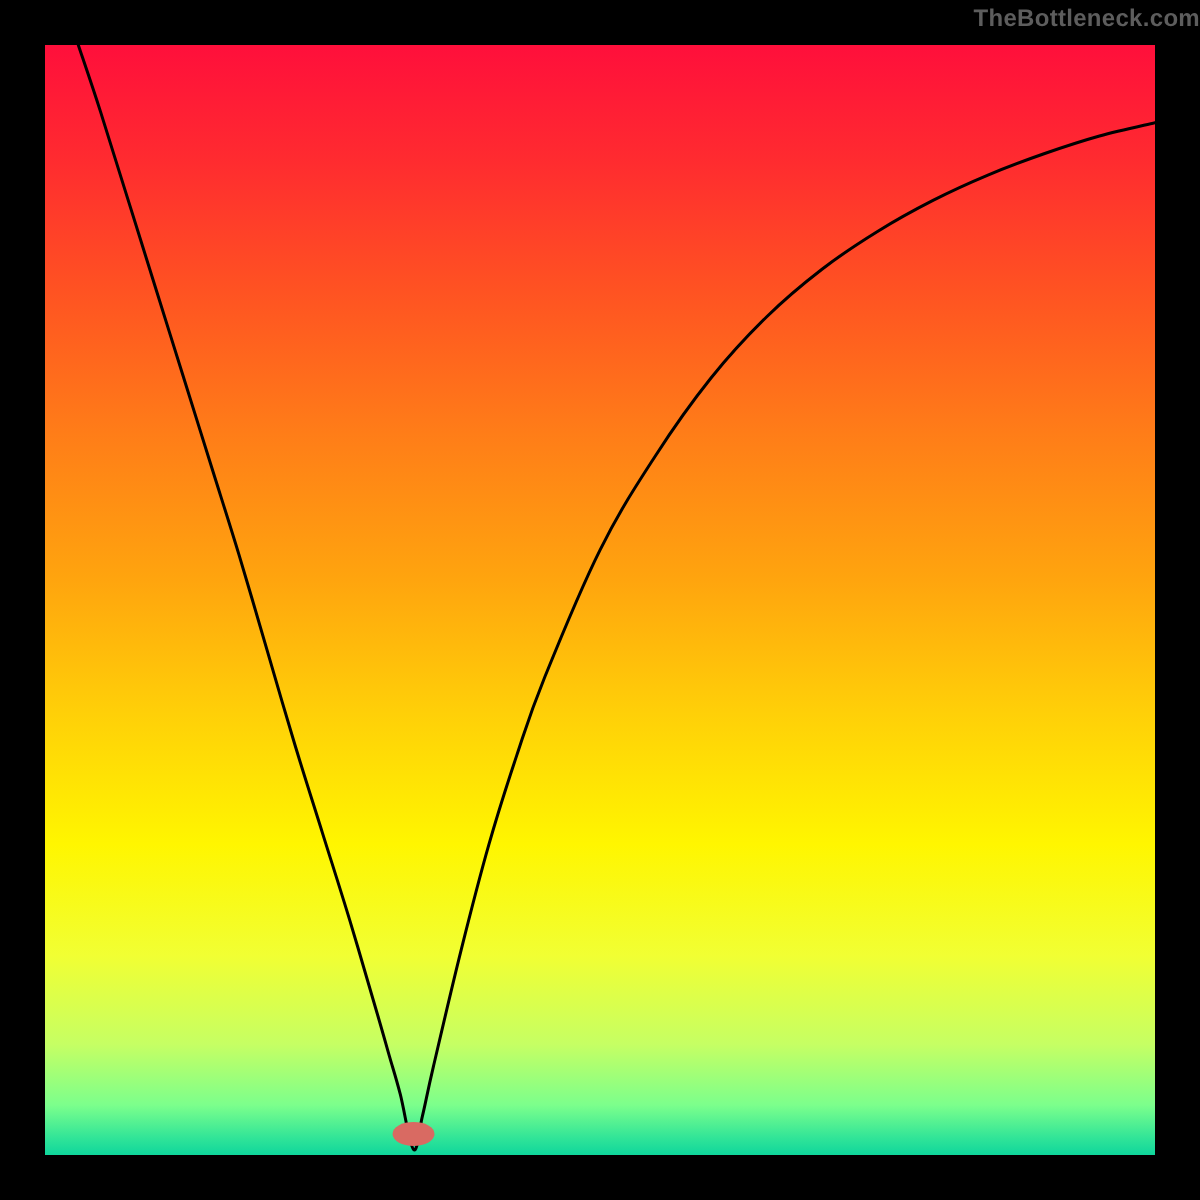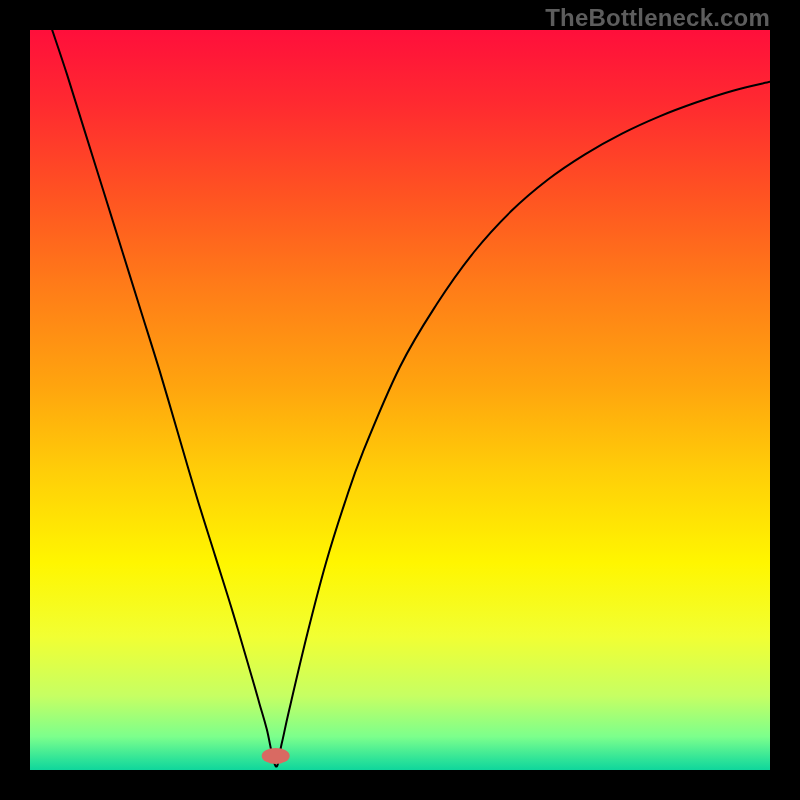--- a/index.html
+++ b/index.html
@@ -13,22 +13,22 @@
   }
   .frame {
     position: relative;
     width: 800px;
     height: 800px;
     background: #000;
   }
   .watermark {
     position: absolute;
     top: 4px;
-    right: 30px;
-    font-size: 24px;
+    right: 0;
+    font-size: 16px;
     font-weight: 600;
     color: #5d5d5d;
     letter-spacing: 0.2px;
     z-index: 5;
   }
   .plot-wrap {
     position: absolute;
     left: 30px;
     top: 30px;
     width: 740px;

